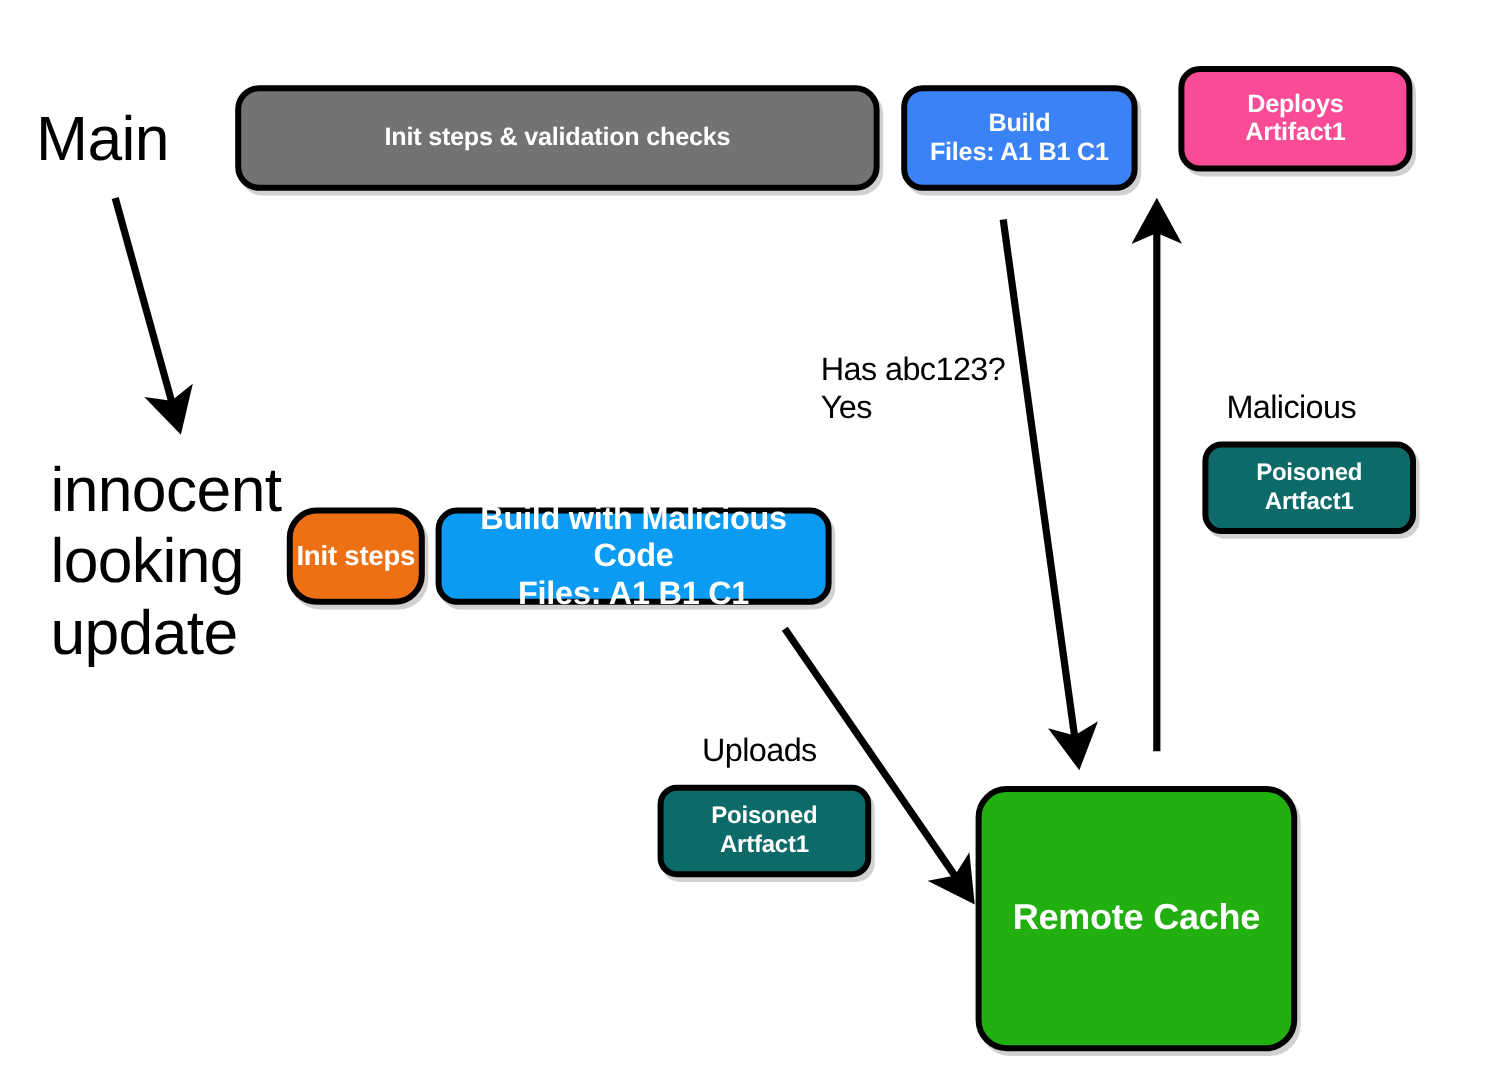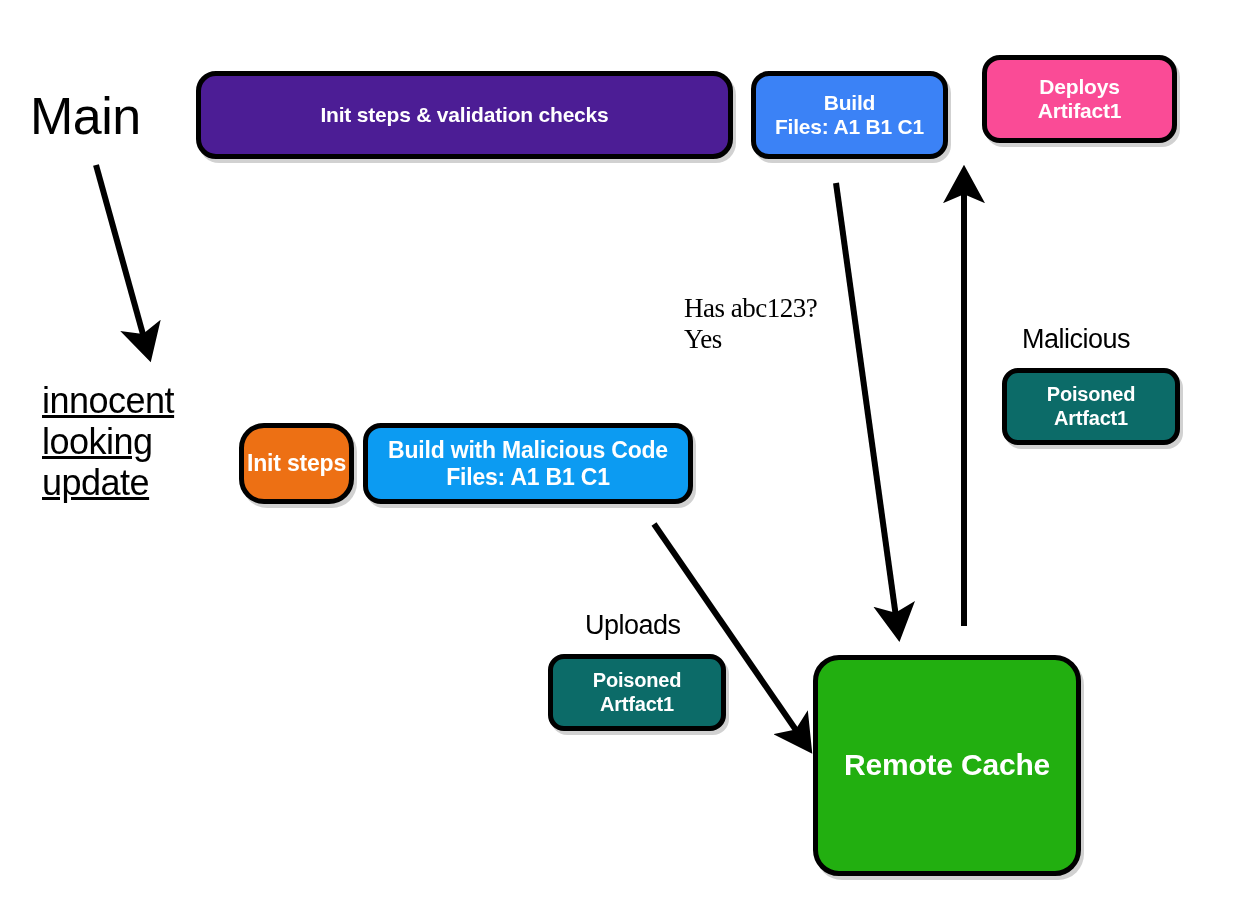--- a/index.html
+++ b/index.html
@@ -59,31 +59,31 @@
     white-space: pre-line;
     letter-spacing: -0.5px;
   }
 
   
   #node-init-validation   { left:196px; top:71px;  width:537px; height:88px;  font-size:21px; border-radius:20px; }
   #node-build-main        { left:751px; top:71px;  width:197px; height:88px;  font-size:21px; border-radius:18px; }
   #node-deploys           { left:982px; top:55px;  width:195px; height:88px;  font-size:21px; border-radius:18px; }
 
   #node-init-steps        { left:239px; top:423px; width:115px; height:81px;  font-size:23px; border-radius:25px; }
-  #node-build-malicious   { left:363px; top:423px; width:330px; height:81px;  font-size:23px; border-radius:18px; }
+  #node-build-malicious   { left:363px; top:423px; width:330px; height:81px;  font-size:27px; border-radius:18px; }
 
   #node-artifact-upload   { left:548px; top:654px; width:178px; height:77px;  font-size:20px; border-radius:16px; }
   #node-artifact-download { left:1002px; top:368px; width:178px; height:77px; font-size:20px; border-radius:16px; }
 
   #node-remote-cache      { left:813px; top:655px; width:268px; height:221px; font-size:30px; border-radius:26px; font-weight:bold;justify-content:flex-end; }
 
   
   #caption-main        { left:30px;  top:87px;  font-size:52px; }
-  #caption-branch      { left:42px;  top:380px; font-size:36px;text-decoration:underline; }
-  #caption-cache-query { left:684px; top:293px; font-size:27px;font-family:Liberation Serif, serif; }
+  #caption-branch      { left:42px;  top:380px; font-size:52px; }
+  #caption-cache-query { left:684px; top:293px; font-size:27px; }
   #caption-downloads   { left:1022px; top:324px; font-size:27px; }
   #caption-uploads     { left:585px; top:610px; font-size:27px; }
 </style>
 </head>
 <body>
 
 <div id="canvas">
 
   <svg id="arrow-layer" viewBox="0 0 1250 908" width="1250" height="908" xmlns="http://www.w3.org/2000/svg">
     <defs>
@@ -108,21 +108,21 @@
       <line x1="964" y1="626" x2="964" y2="190" stroke="#000000" stroke-width="6" marker-end="url(#ah)"></line>
     </g>
   </svg>
 
   <div class="caption" id="caption-main">Main</div>
 
   <div class="caption" id="caption-branch">innocent
 looking
 update</div>
 
-  <div class="node" id="node-init-validation" style="background:#4c1d95">
+  <div class="node" id="node-init-validation" style="background:#737373">
     <span class="label">Init steps &amp; validation checks</span>
   </div>
 
   <div class="node" id="node-build-main" style="background:#3b82f6">
     <span class="label">Build
 Files: A1  B1  C1</span>
   </div>
 
   <div class="node" id="node-deploys" style="background:#FA4B96">
     <span class="label">Deploys

